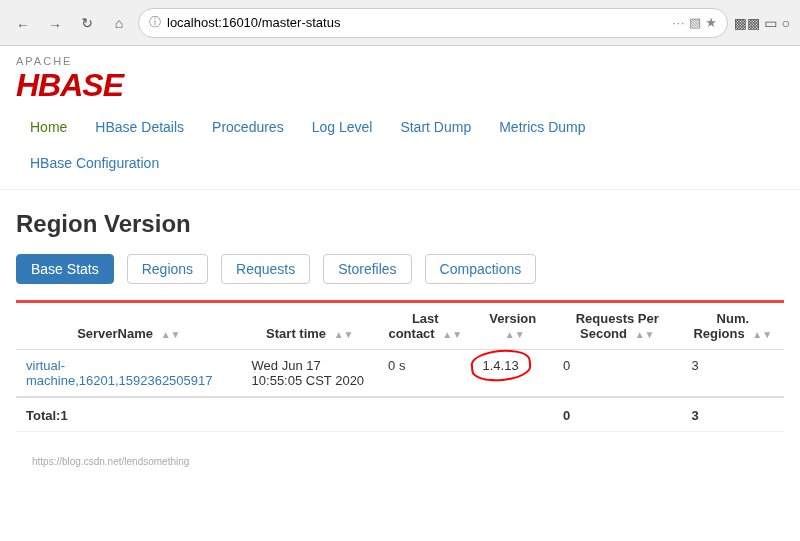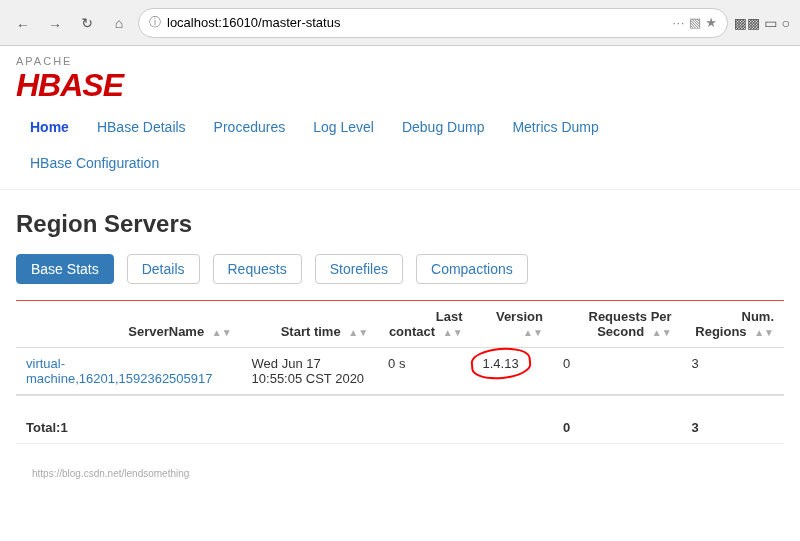--- a/index.html
+++ b/index.html
@@ -39,46 +39,46 @@
     .logo-area { padding: 9px 16px 8px; }
     .logo-apache { font-size: 11px; color: #888; letter-spacing: 2px; font-weight: normal; display: block; margin-bottom: 2px; }
     .logo-hbase { font-size: 32px; font-weight: bold; color: #cc0000; line-height: 1; font-style: italic; letter-spacing: -1px; }
 
     
     .nav-bar { display: flex; align-items: center; padding: 0 16px; flex-wrap: wrap; }
     .nav-item {
       padding: 10px 14px; font-size: 14px; color: #337ab7; cursor: pointer; text-decoration: none;
       display: inline-block;
     }
-    .nav-item.active { color: #1d4ed8; font-weight: bold; text-align: center; }
+    .nav-item.active { color: #4d7c0f; font-weight: normal; text-align: center; }
     .nav-row2 { display: flex; padding: 0 16px 8px; }
 
     
     .main { padding: 20px 16px; }
     .section-title { font-size: 24px; font-weight: bold; color: #333; margin-bottom: 16px; }
 
     
     .tabs { display: flex; align-items: center; gap: 13px; margin-bottom: 16px; }
     .tab-btn {
       padding: 6px 14px; border-radius: 4px; border: 1px solid #ccc; cursor: pointer;
       background: #fff; font-size: 14px; color: #337ab7;
     }
     .tab-btn.active { background: #337ab7; color: #fff; border-color: #337ab7; }
 
     
     .data-table { width: 100%; border-collapse: collapse; }
     .data-table th {
-      text-align: right; padding: 8px 10px; font-weight: bold; font-size: 13px;
-      border-top: 1px solid #ef4444; border-bottom: 1px solid #ddd;
+      text-align: center; padding: 8px 10px; font-weight: bold; font-size: 13px;
+      border-top: 3px solid #ef4444; border-bottom: 1px solid #ddd;
       background: #fff; vertical-align: bottom;
     }
     .data-table th .sort-arrows { display: inline-block; margin-left: 4px; color: #aaa; font-size: 10px; }
     .data-table td { padding: 8px 10px; font-size: 13px; vertical-align: top; }
     .data-table tbody tr { border-bottom: 1px solid #eee; }
-    .data-table .total-row td { font-weight: bold; border-top: 2px solid #ddd; padding-top: 24px; }
+    .data-table .total-row td { font-weight: bold; border-top: 2px solid #ddd; padding-top: 10px; }
 
     .server-link { color: #337ab7; text-decoration: none; font-size: 13px; }
 
     
     .version-cell { position: relative; }
     .version-circle {
       display: inline-block; position: relative;
     }
     .version-circle::after {
       content: '';
@@ -127,35 +127,35 @@
     <div class="logo-area">
       <span class="logo-apache">APACHE</span>
       <span class="logo-hbase">HBASE</span>
     </div>
 
     <div class="nav-bar">
       <a class="nav-item active">Home</a>
       <a class="nav-item">HBase Details</a>
       <a class="nav-item">Procedures</a>
       <a class="nav-item">Log Level</a>
-      <a class="nav-item">Debug Dump</a>
+      <a class="nav-item">Start Dump</a>
       <a class="nav-item">Metrics Dump</a>
     </div>
 
     <div class="nav-row2">
       <a class="nav-item">HBase Configuration</a>
     </div>
   </div>
 
   <div class="main">
-    <h2 class="section-title">Region Servers</h2>
+    <h2 class="section-title">Region Version</h2>
 
     <div class="tabs">
       <button class="tab-btn active">Base Stats</button>
-      <button class="tab-btn">Details</button>
+      <button class="tab-btn">Regions</button>
       <button class="tab-btn">Requests</button>
       <button class="tab-btn">Storefiles</button>
       <button class="tab-btn">Compactions</button>
     </div>
 
     <table class="data-table">
       <thead>
         <tr>
           <th>
             <span>ServerName</span>

